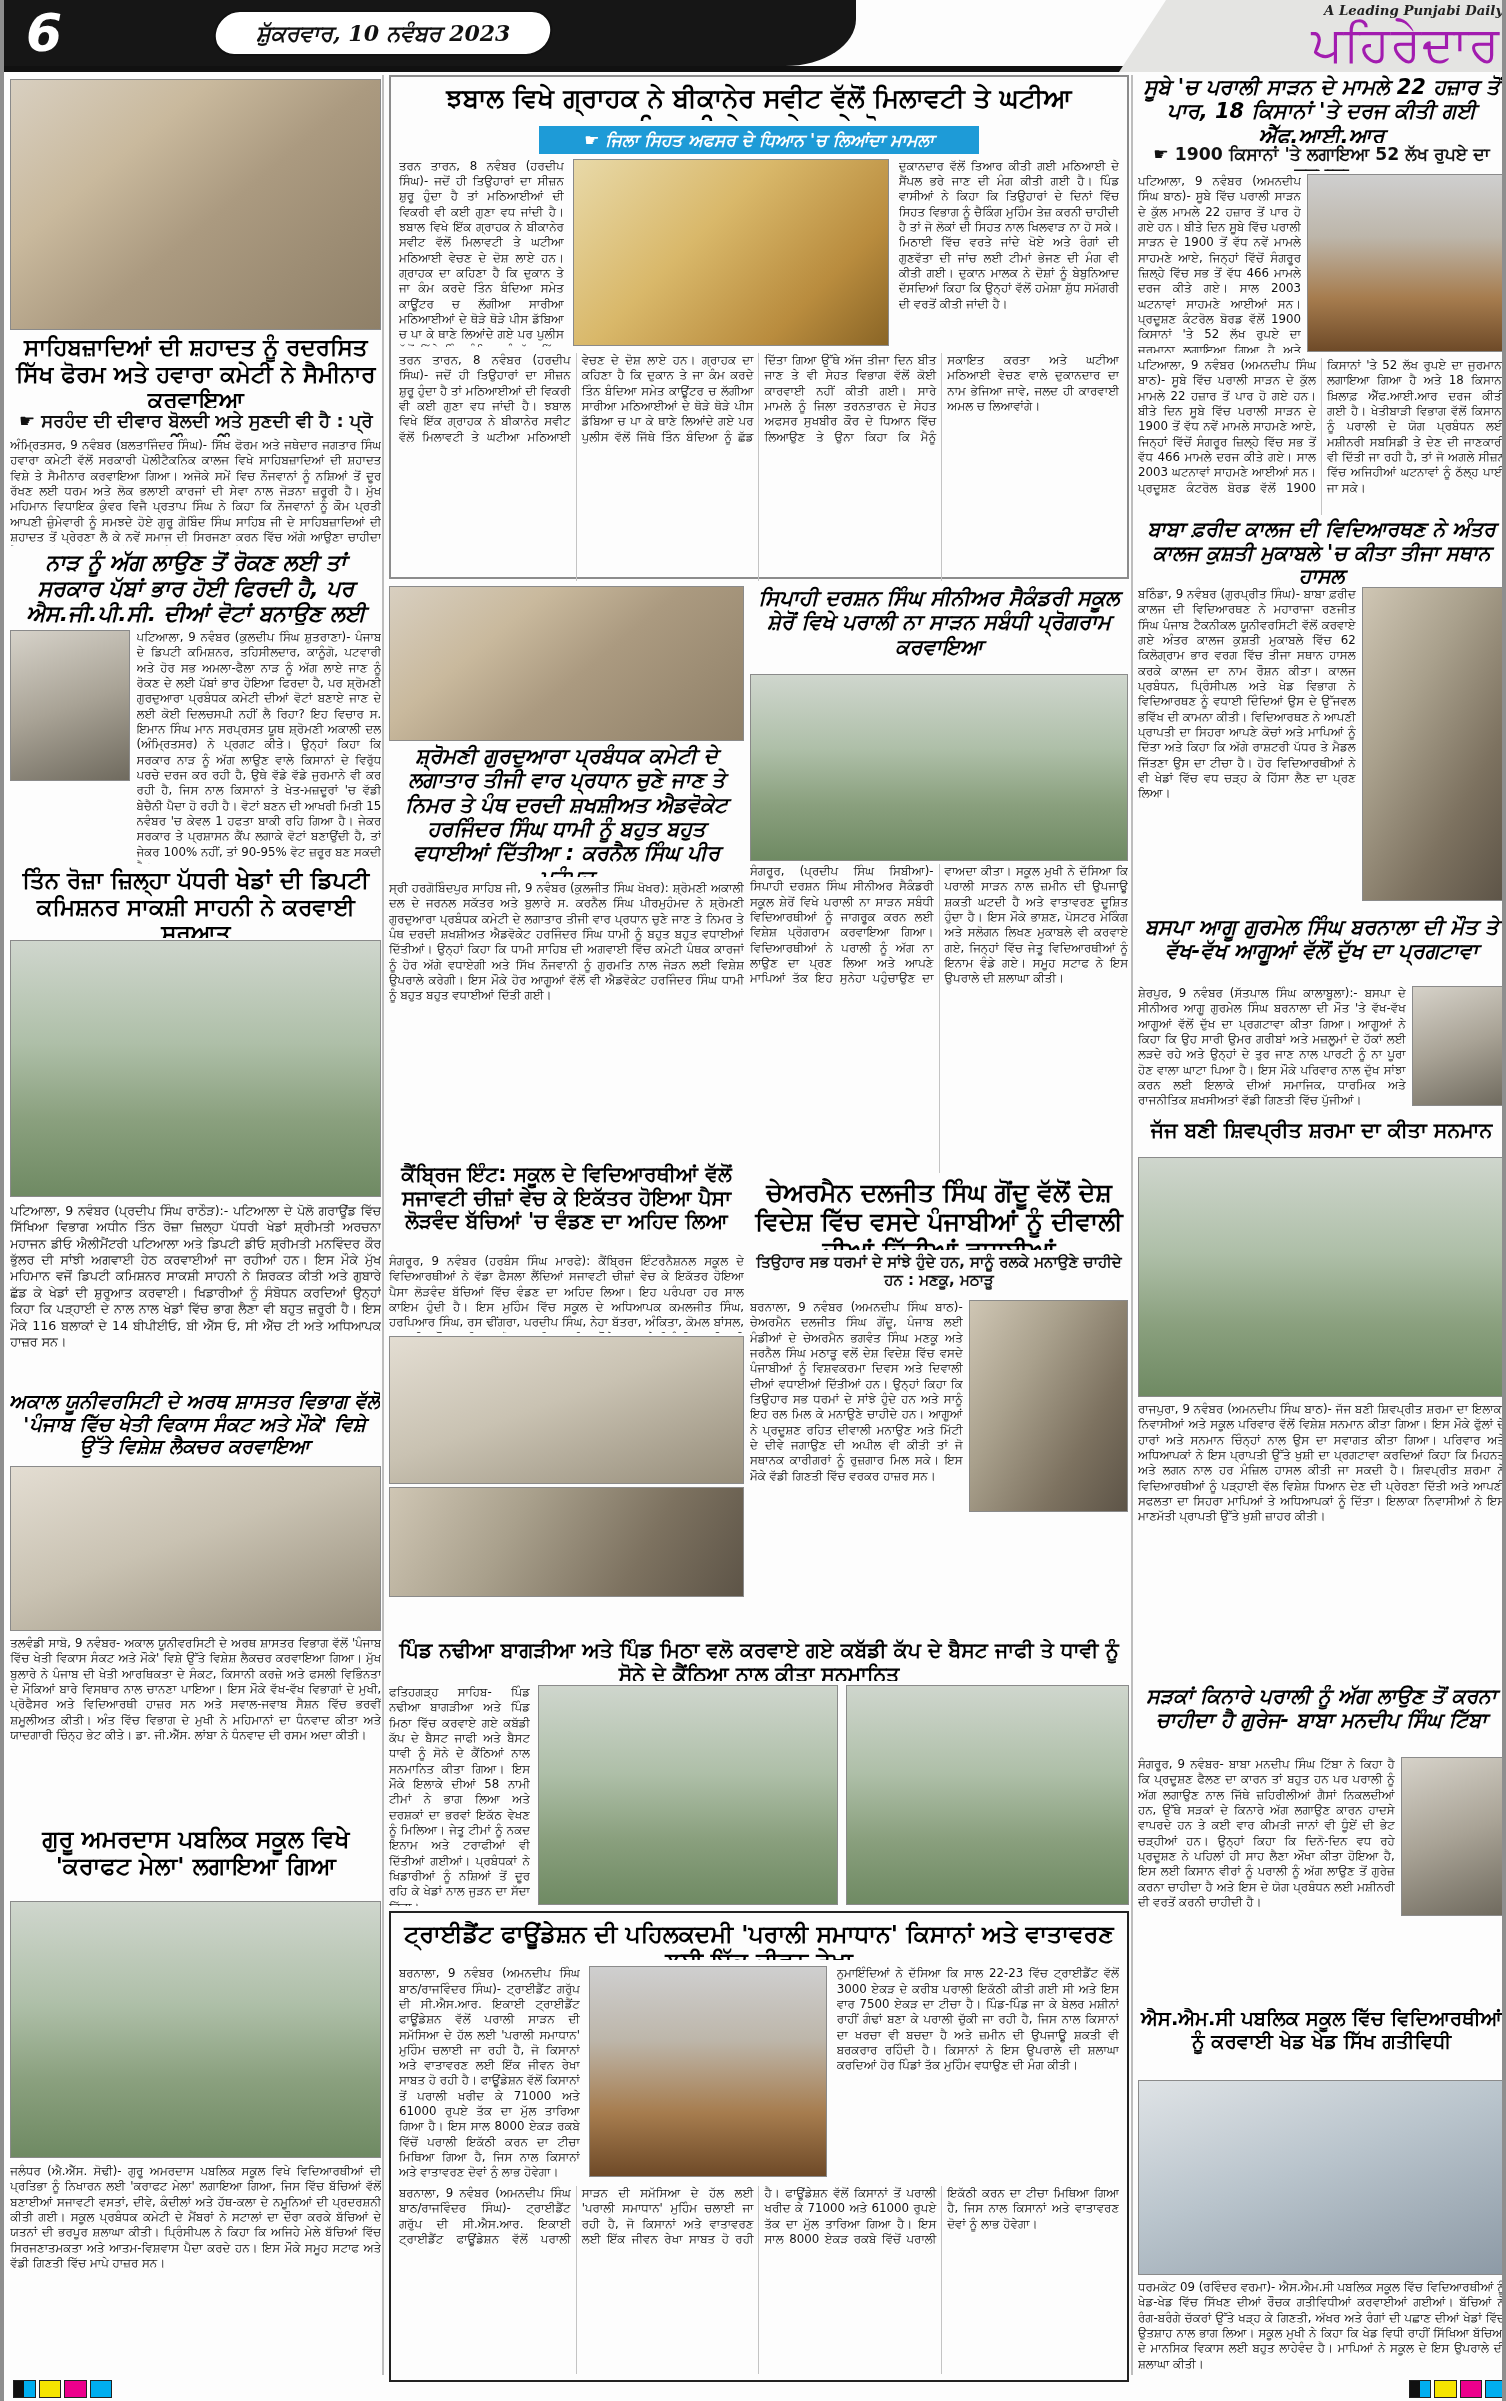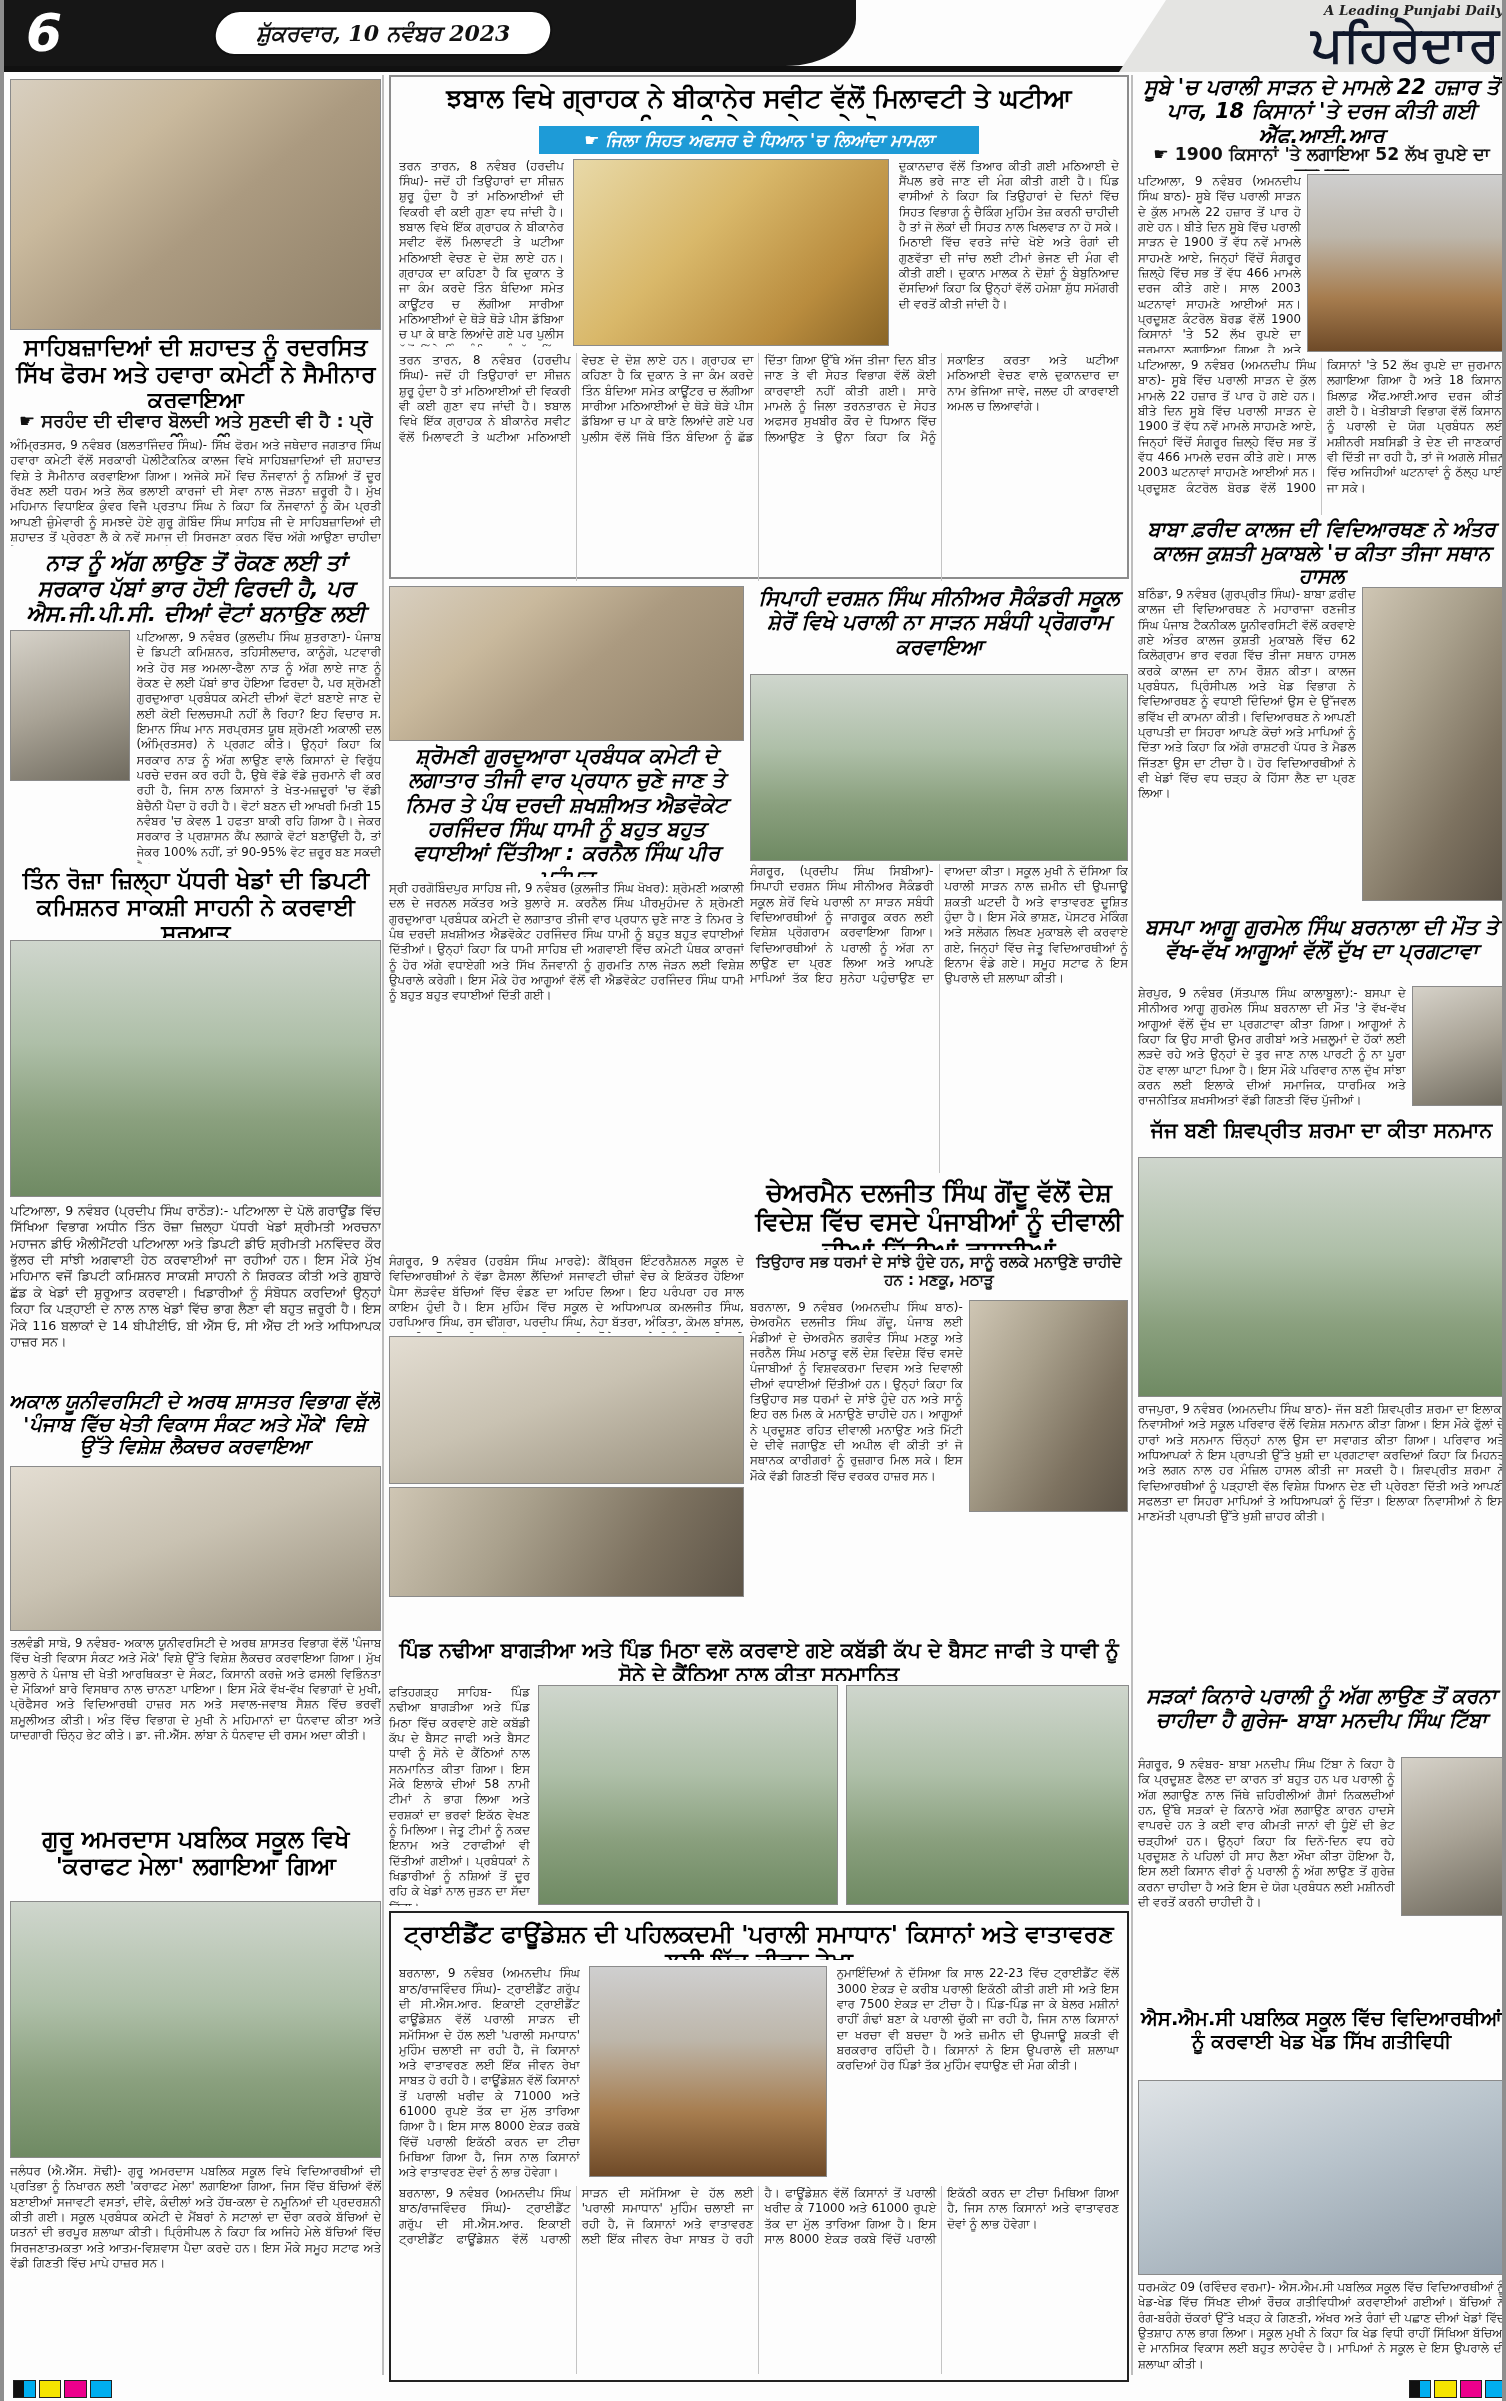--- a/index.html
+++ b/index.html
@@ -7,21 +7,21 @@
         font-family:"DejaVu Sans",sans-serif;color:#111;
         border-left:4.7px solid #8e8e8e;border-right:4.7px solid #8e8e8e;box-sizing:border-box;}
   .abs{position:absolute;box-sizing:border-box;}
   
   .hdr-black{background:#161616;border-bottom-right-radius:71px 47px;}
   .page-num{color:#fff;font-size:52px;font-weight:bold;font-style:italic;}
   .date-pill{background:#fff;border:2.4px solid #111;border-radius:23.6px;display:flex;align-items:center;justify-content:center;transform:skewX(-8deg);}
   .date-pill span{font-family:"DejaVu Serif",serif;font-weight:bold;font-style:italic;font-size:22px;transform:skewX(8deg);}
   .hdr-rule{background:#111;}
   .masthead{background:#e4e4e2;clip-path:polygon(12% 0,100% 0,100% 100%,0 100%);}
-  .masthead-title{font-size:49px;font-weight:700;color:#0f172a;letter-spacing:0.8px;}
+  .masthead-title{font-size:49px;font-weight:400;color:#a21caf;letter-spacing:0.8px;}
   .masthead-tag{font-family:"DejaVu Serif",serif;font-style:italic;font-weight:bold;font-size:13.3px;color:#222;}
   
   .photo{border:0.8px solid #8a8a8a;}
   .ph-indoor{background:linear-gradient(140deg,#d8cfc0 0%,#c9b99d 30%,#ab9a80 55%,#8f8068 100%);}
   .ph-people{background:linear-gradient(120deg,#cfc6b4 0%,#a9a08c 35%,#7d7260 70%,#5d5447 100%);}
   .ph-outdoor{background:linear-gradient(180deg,#cfd6cd 0%,#aebfa8 40%,#8aa07e 70%,#6f8a63 100%);}
   .ph-room{background:linear-gradient(160deg,#e3ddd2 0%,#c9c2b2 45%,#968d7a 100%);}
   .ph-fire{background:linear-gradient(180deg,#cfcfcf 0%,#bdb6aa 35%,#a67c4e 70%,#6e4a28 100%);}
   .ph-sweets{background:linear-gradient(135deg,#e8d9a8 0%,#d9b86a 40%,#b98c3e 75%,#8a6526 100%);}
   .ph-portrait{background:linear-gradient(160deg,#d6d2c9 0%,#a9a396 50%,#6f6a5e 100%);}
@@ -91,20 +91,21 @@
       <div class="photo ph-sweets" style="width:314px;height:185px;"></div>
       <div class="body-text" style="flex:1;height:188px;">ਦੁਕਾਨਦਾਰ ਵੱਲੋਂ ਤਿਆਰ ਕੀਤੀ ਗਈ ਮਠਿਆਈ ਦੇ ਸੈਂਪਲ ਭਰੇ ਜਾਣ ਦੀ ਮੰਗ ਕੀਤੀ ਗਈ ਹੈ। ਪਿੰਡ ਵਾਸੀਆਂ ਨੇ ਕਿਹਾ ਕਿ ਤਿਉਹਾਰਾਂ ਦੇ ਦਿਨਾਂ ਵਿੱਚ ਸਿਹਤ ਵਿਭਾਗ ਨੂੰ ਚੈਕਿੰਗ ਮੁਹਿੰਮ ਤੇਜ਼ ਕਰਨੀ ਚਾਹੀਦੀ ਹੈ ਤਾਂ ਜੋ ਲੋਕਾਂ ਦੀ ਸਿਹਤ ਨਾਲ ਖਿਲਵਾੜ ਨਾ ਹੋ ਸਕੇ। ਮਿਠਾਈ ਵਿੱਚ ਵਰਤੇ ਜਾਂਦੇ ਖੋਏ ਅਤੇ ਰੰਗਾਂ ਦੀ ਗੁਣਵੱਤਾ ਦੀ ਜਾਂਚ ਲਈ ਟੀਮਾਂ ਭੇਜਣ ਦੀ ਮੰਗ ਵੀ ਕੀਤੀ ਗਈ। ਦੁਕਾਨ ਮਾਲਕ ਨੇ ਦੋਸ਼ਾਂ ਨੂੰ ਬੇਬੁਨਿਆਦ ਦੱਸਦਿਆਂ ਕਿਹਾ ਕਿ ਉਨ੍ਹਾਂ ਵੱਲੋਂ ਹਮੇਸ਼ਾ ਸ਼ੁੱਧ ਸਮੱਗਰੀ ਦੀ ਵਰਤੋਂ ਕੀਤੀ ਜਾਂਦੀ ਹੈ।</div>
     </div>
     <div class="body-text cols4" style="height:228px;margin-top:6.3px;">ਤਰਨ ਤਾਰਨ, 8 ਨਵੰਬਰ (ਹਰਦੀਪ ਸਿੰਘ)- ਜਦੋਂ ਹੀ ਤਿਉਹਾਰਾਂ ਦਾ ਸੀਜ਼ਨ ਸ਼ੁਰੂ ਹੁੰਦਾ ਹੈ ਤਾਂ ਮਠਿਆਈਆਂ ਦੀ ਵਿਕਰੀ ਵੀ ਕਈ ਗੁਣਾ ਵਧ ਜਾਂਦੀ ਹੈ। ਝਬਾਲ ਵਿਖੇ ਇੱਕ ਗ੍ਰਾਹਕ ਨੇ ਬੀਕਾਨੇਰ ਸਵੀਟ ਵੱਲੋਂ ਮਿਲਾਵਟੀ ਤੇ ਘਟੀਆ ਮਠਿਆਈ ਵੇਚਣ ਦੇ ਦੋਸ਼ ਲਾਏ ਹਨ। ਗ੍ਰਾਹਕ ਦਾ ਕਹਿਣਾ ਹੈ ਕਿ ਦੁਕਾਨ ਤੇ ਜਾ ਕੰਮ ਕਰਦੇ ਤਿੰਨ ਬੰਦਿਆ ਸਮੇਤ ਕਾਊਂਟਰ ਚ ਲੱਗੀਆ ਸਾਰੀਆ ਮਠਿਆਈਆਂ ਦੇ ਥੋੜੇ ਥੋੜੇ ਪੀਸ ਡੱਬਿਆ ਚ ਪਾ ਕੇ ਥਾਣੇ ਲਿਆਂਦੇ ਗਏ ਪਰ ਪੁਲੀਸ ਵੱਲੋਂ ਜਿੱਥੇ ਤਿੰਨ ਬੰਦਿਆ ਨੂੰ ਛੱਡ ਦਿੱਤਾ ਗਿਆ ਉੱਥੇ ਅੱਜ ਤੀਜਾ ਦਿਨ ਬੀਤ ਜਾਣ ਤੇ ਵੀ ਸੇਹਤ ਵਿਭਾਗ ਵੱਲੋਂ ਕੋਈ ਕਾਰਵਾਈ ਨਹੀਂ ਕੀਤੀ ਗਈ। ਸਾਰੇ ਮਾਮਲੇ ਨੂੰ ਜਿਲਾ ਤਰਨਤਾਰਨ ਦੇ ਸੇਹਤ ਅਫਸਰ ਸੁਖਬੀਰ ਕੌਰ ਦੇ ਧਿਆਨ ਵਿੱਚ ਲਿਆਉਣ ਤੇ ਉਨਾ ਕਿਹਾ ਕਿ ਮੈਨੂੰ ਸਕਾਇਤ ਕਰਤਾ ਅਤੇ ਘਟੀਆ ਮਠਿਆਈ ਵੇਚਣ ਵਾਲੇ ਦੁਕਾਨਦਾਰ ਦਾ ਨਾਮ ਭੇਜਿਆ ਜਾਵੇ, ਜਲਦ ਹੀ ਕਾਰਵਾਈ ਅਮਲ ਚ ਲਿਆਵਾਂਗੇ।</div>
   </div>
 
   <div class="abs photo ph-indoor" style="left:385px;top:586px;width:355px;height:155px;"></div>
   <div class="abs headline hl-italic" style="left:385px;top:744px;width:355px;height:133px;font-size:21px;">ਸ਼੍ਰੋਮਣੀ ਗੁਰਦੁਆਰਾ ਪ੍ਰਬੰਧਕ ਕਮੇਟੀ ਦੇ ਲਗਾਤਾਰ ਤੀਜੀ ਵਾਰ ਪ੍ਰਧਾਨ ਚੁਣੇ ਜਾਣ ਤੇ ਨਿਮਰ ਤੇ ਪੰਥ ਦਰਦੀ ਸ਼ਖਸ਼ੀਅਤ ਐਡਵੋਕੇਟ ਹਰਜਿੰਦਰ ਸਿੰਘ ਧਾਮੀ ਨੂੰ ਬਹੁਤ ਬਹੁਤ ਵਧਾਈਆਂ ਦਿੱਤੀਆ : ਕਰਨੈਲ ਸਿੰਘ ਪੀਰ ਮੁਹੰਮਦ</div>
   <div class="abs body-text" style="left:385px;top:881px;width:355px;height:279px;">ਸ੍ਰੀ ਹਰਗੋਬਿੰਦਪੁਰ ਸਾਹਿਬ ਜੀ, 9 ਨਵੰਬਰ (ਕੁਲਜੀਤ ਸਿੰਘ ਖੋਖਰ): ਸ਼੍ਰੋਮਣੀ ਅਕਾਲੀ ਦਲ ਦੇ ਜਰਨਲ ਸਕੱਤਰ ਅਤੇ ਬੁਲਾਰੇ ਸ. ਕਰਨੈਲ ਸਿੰਘ ਪੀਰਮੁਹੰਮਦ ਨੇ ਸ਼੍ਰੋਮਣੀ ਗੁਰਦੁਆਰਾ ਪ੍ਰਬੰਧਕ ਕਮੇਟੀ ਦੇ ਲਗਾਤਾਰ ਤੀਜੀ ਵਾਰ ਪ੍ਰਧਾਨ ਚੁਣੇ ਜਾਣ ਤੇ ਨਿਮਰ ਤੇ ਪੰਥ ਦਰਦੀ ਸ਼ਖਸ਼ੀਅਤ ਐਡਵੋਕੇਟ ਹਰਜਿੰਦਰ ਸਿੰਘ ਧਾਮੀ ਨੂੰ ਬਹੁਤ ਬਹੁਤ ਵਧਾਈਆਂ ਦਿੱਤੀਆਂ। ਉਨ੍ਹਾਂ ਕਿਹਾ ਕਿ ਧਾਮੀ ਸਾਹਿਬ ਦੀ ਅਗਵਾਈ ਵਿੱਚ ਕਮੇਟੀ ਪੰਥਕ ਕਾਰਜਾਂ ਨੂੰ ਹੋਰ ਅੱਗੇ ਵਧਾਏਗੀ ਅਤੇ ਸਿੱਖ ਨੌਜਵਾਨੀ ਨੂੰ ਗੁਰਮਤਿ ਨਾਲ ਜੋੜਨ ਲਈ ਵਿਸ਼ੇਸ਼ ਉਪਰਾਲੇ ਕਰੇਗੀ। ਇਸ ਮੌਕੇ ਹੋਰ ਆਗੂਆਂ ਵੱਲੋਂ ਵੀ ਐਡਵੋਕੇਟ ਹਰਜਿੰਦਰ ਸਿੰਘ ਧਾਮੀ ਨੂੰ ਬਹੁਤ ਬਹੁਤ ਵਧਾਈਆਂ ਦਿੱਤੀ ਗਈ।</div>
 
+  <div class="abs headline" style="left:385px;top:1163px;width:355px;height:88px;font-size:20.4px;">ਕੈਂਬ੍ਰਿਜ ਇੰਟ: ਸਕੂਲ ਦੇ ਵਿਦਿਆਰਥੀਆਂ ਵੱਲੋਂ ਸਜਾਵਟੀ ਚੀਜ਼ਾਂ ਵੇਚ ਕੇ ਇਕੱਤਰ ਹੋਇਆ ਪੈਸਾ ਲੋੜਵੰਦ ਬੱਚਿਆਂ 'ਚ ਵੰਡਣ ਦਾ ਅਹਿਦ ਲਿਆ</div>
   <div class="abs body-text" style="left:385px;top:1254px;width:355px;height:79px;">ਸੰਗਰੂਰ, 9 ਨਵੰਬਰ (ਹਰਬੰਸ ਸਿੰਘ ਮਾਰਫੇ): ਕੈਂਬ੍ਰਿਜ ਇੰਟਰਨੈਸ਼ਨਲ ਸਕੂਲ ਦੇ ਵਿਦਿਆਰਥੀਆਂ ਨੇ ਵੱਡਾ ਫੈਸਲਾ ਲੈਂਦਿਆਂ ਸਜਾਵਟੀ ਚੀਜ਼ਾਂ ਵੇਚ ਕੇ ਇਕੱਤਰ ਹੋਇਆ ਪੈਸਾ ਲੋੜਵੰਦ ਬੱਚਿਆਂ ਵਿੱਚ ਵੰਡਣ ਦਾ ਅਹਿਦ ਲਿਆ। ਇਹ ਪਰੰਪਰਾ ਹਰ ਸਾਲ ਕਾਇਮ ਹੁੰਦੀ ਹੈ। ਇਸ ਮੁਹਿੰਮ ਵਿੱਚ ਸਕੂਲ ਦੇ ਅਧਿਆਪਕ ਕਮਲਜੀਤ ਸਿੰਘ, ਹਰਪਿਆਰ ਸਿੰਘ, ਰਸ ਢੀਂਗਰਾ, ਪਰਦੀਪ ਸਿੰਘ, ਨੇਹਾ ਬੱਤਰਾ, ਅੰਕਿਤਾ, ਕੋਮਲ ਬਾਂਸਲ, ਰਮਨਦੀਪ ਕੌਰ ਆਦਿ ਦਾ ਯੋਗਦਾਨ ਰਿਹਾ। ਇਸ ਮੌਕੇ ਸਕੂਲ ਦੇ ਪ੍ਰਿੰਸੀਪਲ ਦੀਪਾਲੀ ਮਹਿਰੋਤਰਾ, ਸੀ. ਈ. ਓ. ਮਿਸ ਭਾਵਨਾ ਪੌਲ, ਐੱਚ. ਐੱਮ ਹਾਜ਼ਰ ਸਨ।</div>
   <div class="abs photo ph-room" style="left:385px;top:1336px;width:355px;height:148px;"></div>
   <div class="abs photo ph-people" style="left:385px;top:1487px;width:355px;height:110px;"></div>
 
   <div class="abs headline hl-italic" style="left:746px;top:586px;width:378px;height:85px;font-size:21px;">ਸਿਪਾਹੀ ਦਰਸ਼ਨ ਸਿੰਘ ਸੀਨੀਅਰ ਸੈਕੰਡਰੀ ਸਕੂਲ ਸ਼ੇਰੋਂ ਵਿਖੇ ਪਰਾਲੀ ਨਾ ਸਾੜਨ ਸਬੰਧੀ ਪ੍ਰੋਗਰਾਮ ਕਰਵਾਇਆ</div>
   <div class="abs photo ph-outdoor" style="left:746px;top:674px;width:378px;height:187px;"></div>
   <div class="abs body-text cols2" style="left:746px;top:864px;width:378px;height:309px;">ਸੰਗਰੂਰ, (ਪ੍ਰਦੀਪ ਸਿੰਘ ਸਿਬੀਆ)- ਸਿਪਾਹੀ ਦਰਸ਼ਨ ਸਿੰਘ ਸੀਨੀਅਰ ਸੈਕੰਡਰੀ ਸਕੂਲ ਸ਼ੇਰੋਂ ਵਿਖੇ ਪਰਾਲੀ ਨਾ ਸਾੜਨ ਸਬੰਧੀ ਵਿਦਿਆਰਥੀਆਂ ਨੂੰ ਜਾਗਰੂਕ ਕਰਨ ਲਈ ਵਿਸ਼ੇਸ਼ ਪ੍ਰੋਗਰਾਮ ਕਰਵਾਇਆ ਗਿਆ। ਵਿਦਿਆਰਥੀਆਂ ਨੇ ਪਰਾਲੀ ਨੂੰ ਅੱਗ ਨਾ ਲਾਉਣ ਦਾ ਪ੍ਰਣ ਲਿਆ ਅਤੇ ਆਪਣੇ ਮਾਪਿਆਂ ਤੱਕ ਇਹ ਸੁਨੇਹਾ ਪਹੁੰਚਾਉਣ ਦਾ ਵਾਅਦਾ ਕੀਤਾ। ਸਕੂਲ ਮੁਖੀ ਨੇ ਦੱਸਿਆ ਕਿ ਪਰਾਲੀ ਸਾੜਨ ਨਾਲ ਜ਼ਮੀਨ ਦੀ ਉਪਜਾਊ ਸ਼ਕਤੀ ਘਟਦੀ ਹੈ ਅਤੇ ਵਾਤਾਵਰਣ ਦੂਸ਼ਿਤ ਹੁੰਦਾ ਹੈ। ਇਸ ਮੌਕੇ ਭਾਸ਼ਣ, ਪੋਸਟਰ ਮੇਕਿੰਗ ਅਤੇ ਸਲੋਗਨ ਲਿਖਣ ਮੁਕਾਬਲੇ ਵੀ ਕਰਵਾਏ ਗਏ, ਜਿਨ੍ਹਾਂ ਵਿੱਚ ਜੇਤੂ ਵਿਦਿਆਰਥੀਆਂ ਨੂੰ ਇਨਾਮ ਵੰਡੇ ਗਏ। ਸਮੂਹ ਸਟਾਫ ਨੇ ਇਸ ਉਪਰਾਲੇ ਦੀ ਸ਼ਲਾਘਾ ਕੀਤੀ।</div>
 
   <div class="abs headline" style="left:746px;top:1178px;width:378px;height:72px;font-size:25px;">ਚੇਅਰਮੈਨ ਦਲਜੀਤ ਸਿੰਘ ਗੋਂਦੂ ਵੱਲੋਂ ਦੇਸ਼ ਵਿਦੇਸ਼ ਵਿੱਚ ਵਸਦੇ ਪੰਜਾਬੀਆਂ ਨੂੰ ਦੀਵਾਲੀ ਦੀਆਂ ਦਿੱਤੀਆਂ ਵਧਾਈਆਂ</div>
   <div class="abs bullet-line" style="left:746px;top:1253px;width:378px;height:44px;font-size:15px;">ਤਿਉਹਾਰ ਸਭ ਧਰਮਾਂ ਦੇ ਸਾਂਝੇ ਹੁੰਦੇ ਹਨ, ਸਾਨੂੰ ਰਲਕੇ ਮਨਾਉਣੇ ਚਾਹੀਦੇ ਹਨ : ਮਣਕੂ, ਮਠਾੜੂ</div>

